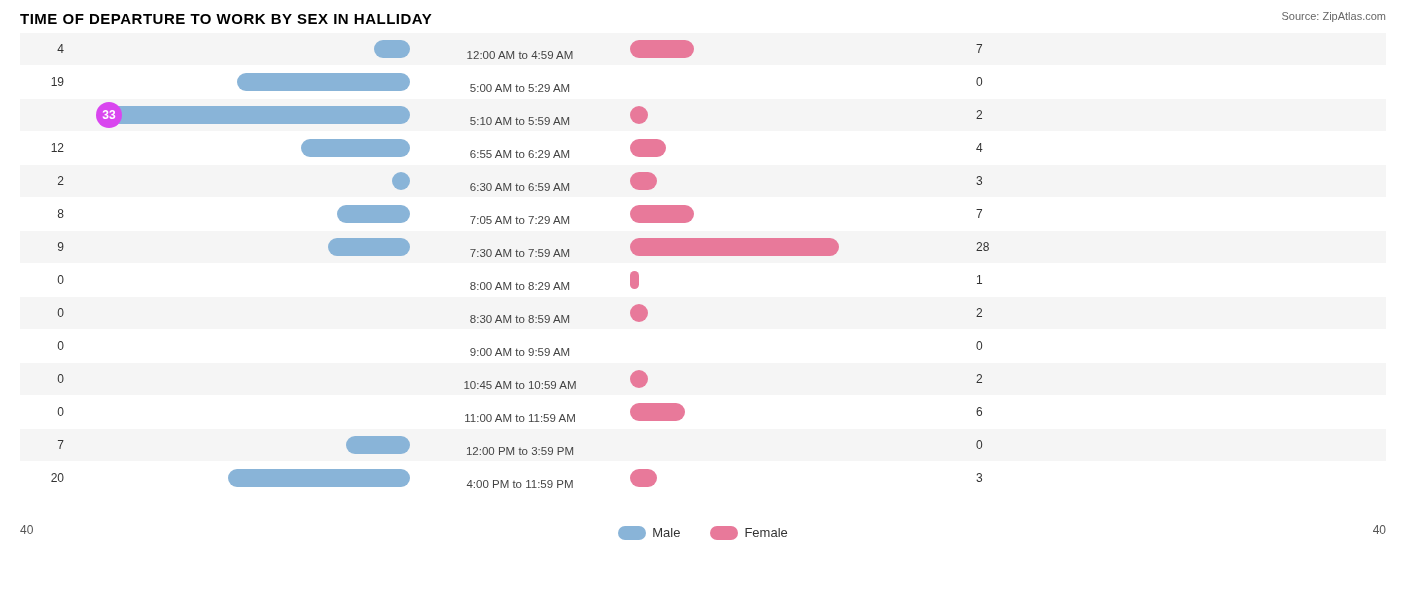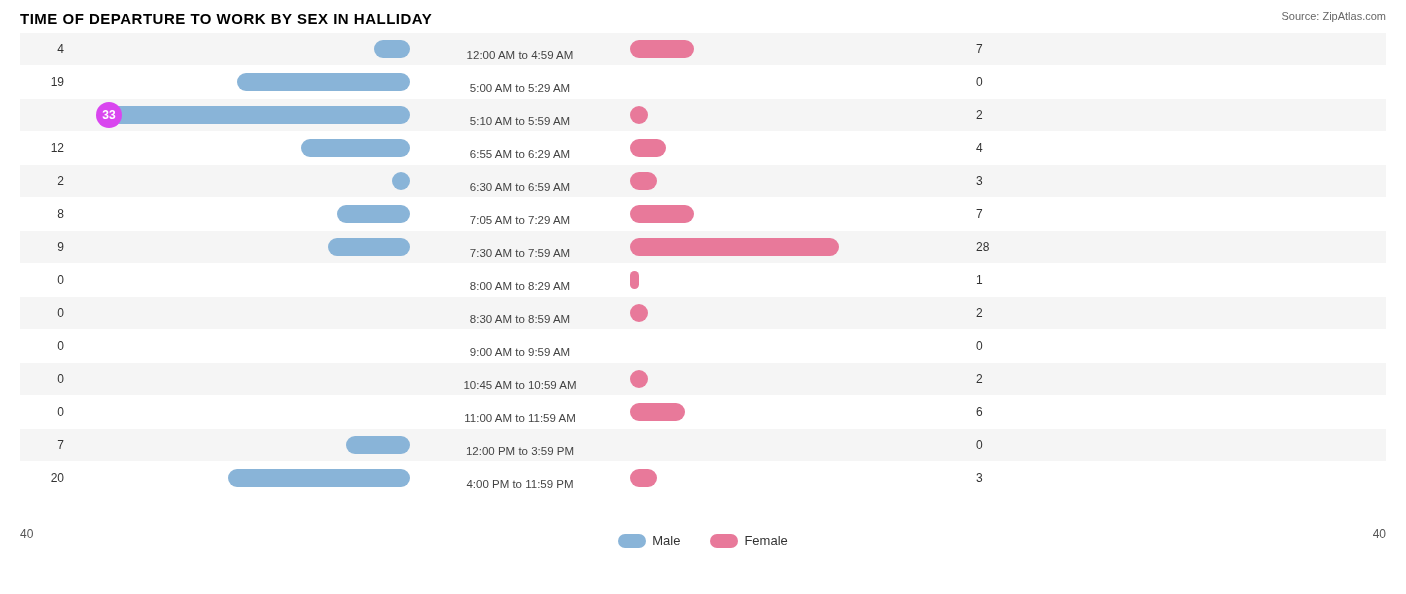--- a/index.html
+++ b/index.html
@@ -97,21 +97,21 @@
       font-size: 12px;
       color: #333;
       padding-left: 6px;
       flex-shrink: 0;
     }
     .legend {
       display: flex;
       justify-content: center;
       align-items: center;
       gap: 30px;
-      margin-top: 14px;
+      margin-top: 6px;
       font-size: 13px;
       color: #333;
     }
     .legend-item {
       display: flex;
       align-items: center;
       gap: 6px;
     }
     .legend-swatch {
       width: 28px;

